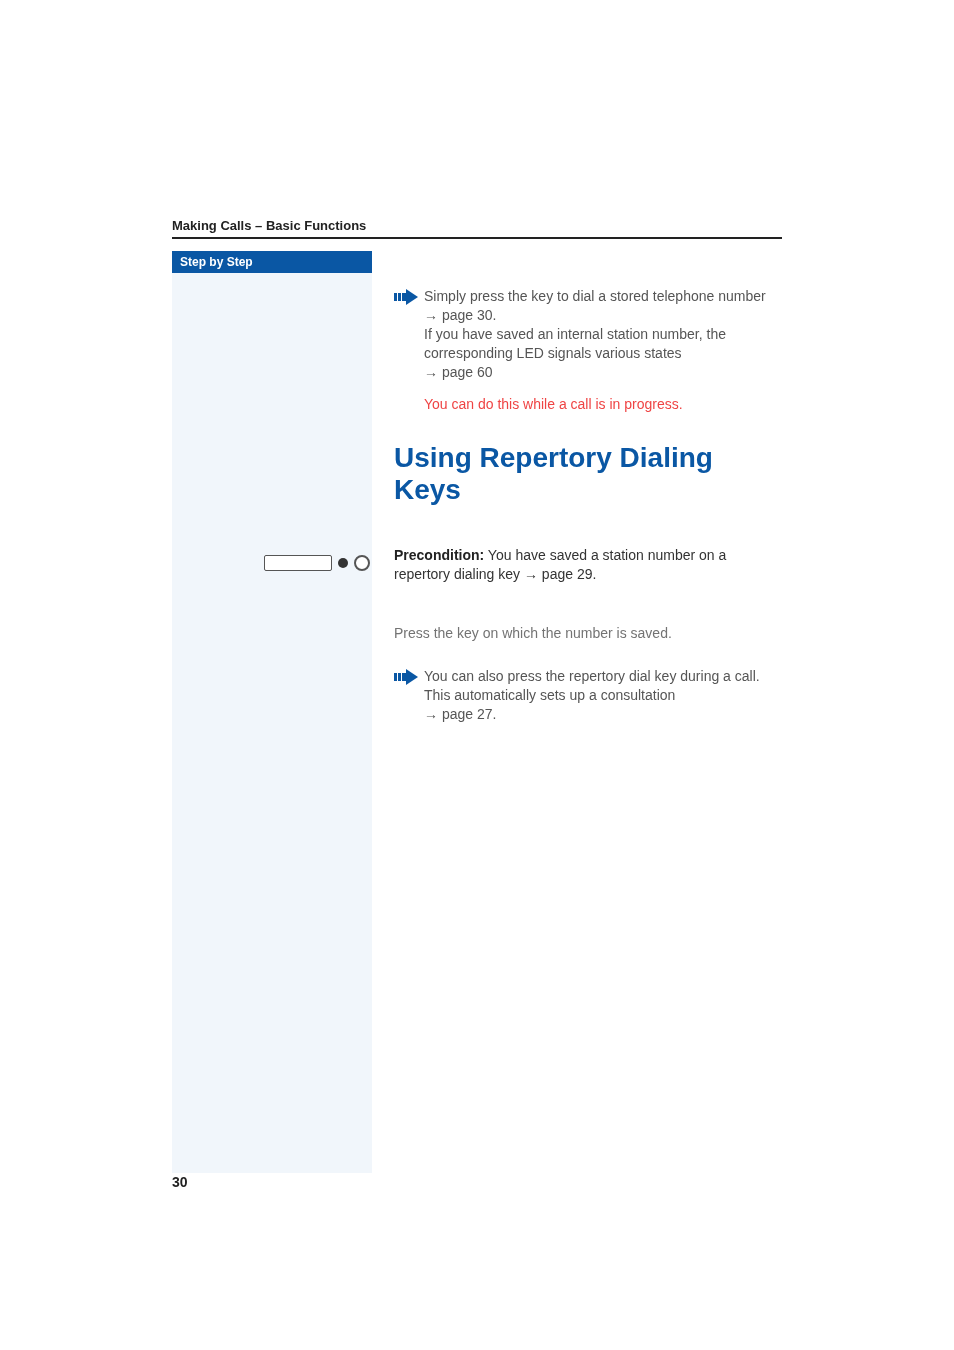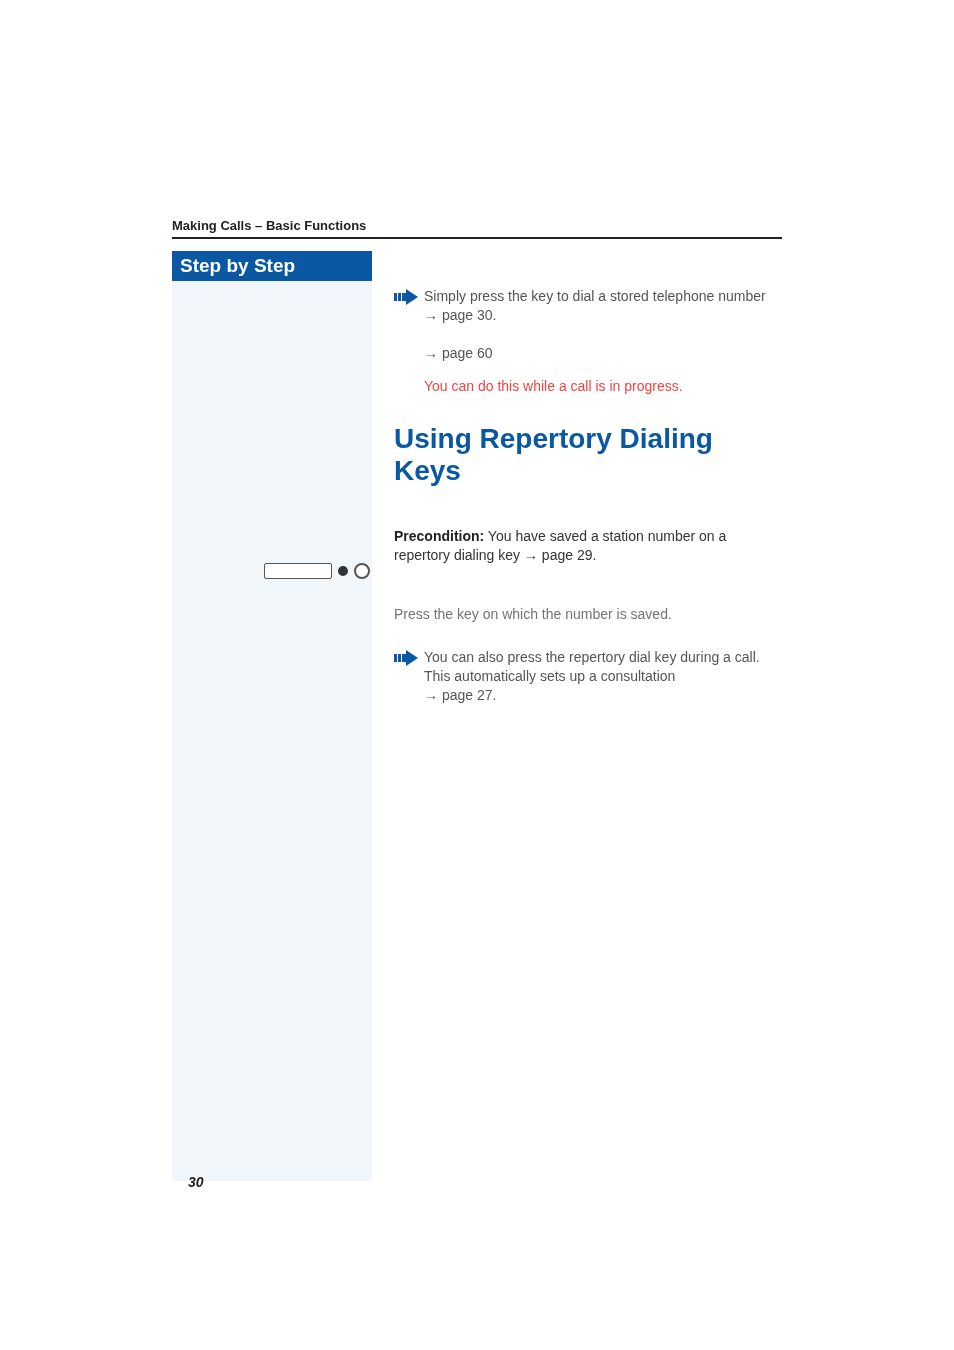--- a/index.html
+++ b/index.html
@@ -34,21 +34,21 @@
   .sidebar {
     width: 200px;
     flex: 0 0 200px;
     display: flex;
     flex-direction: column;
   }
   .step-label {
     background: #0a57a4;
     color: #fff;
     font-weight: bold;
-    font-size: 19px;
+    font-size: 12px;
     padding: 4px 8px;
   }
   .side-body {
     background: #f1f6fb;
     flex: 1;
     min-height: 900px;
     position: relative;
   }
   .content {
     flex: 1;
@@ -118,26 +118,25 @@
   }
   .led-ring {
     width: 12px;
     height: 12px;
     border-radius: 50%;
     border: 2px solid #555;
     background: #fff;
   }
   .page-number {
     position: absolute;
-    left: 188px;
+    left: 172px;
     bottom: 160px;
     font-size: 14px;
     font-weight: bold;
     color: #222;
-    font-style: italic;
   }
   .note-sub {
     display: block;
   }
 </style>
 </head>
 <body>
 
 <div class="page">
   <div class="chapter-line">Making Calls – Basic Functions</div>
@@ -164,21 +163,21 @@
             <rect x="4" y="4" width="3" height="8" fill="#0a57a4"></rect>
             <rect x="8" y="4" width="4" height="8" fill="#0a57a4"></rect>
             <polygon points="12,0 24,8 12,16" fill="#0a57a4"></polygon>
           </svg>
         </span>
         <div>
           <span class="note-sub">
             <span>Simply press the key to dial a stored telephone number </span><span class="arrow-ref">→ page 30.</span>
           </span>
           <span class="note-sub">
-            <br>
+            <span>If you have saved an internal station number, the corresponding LED signals various states </span><br>
             <span class="arrow-ref">→ page 60</span>
           </span>
         </div>
       </div>
 
       <div class="plain">You can do this while a call is in progress.</div>
 
       <div class="heading">Using Repertory Dialing Keys</div>
 
       <div class="para">

